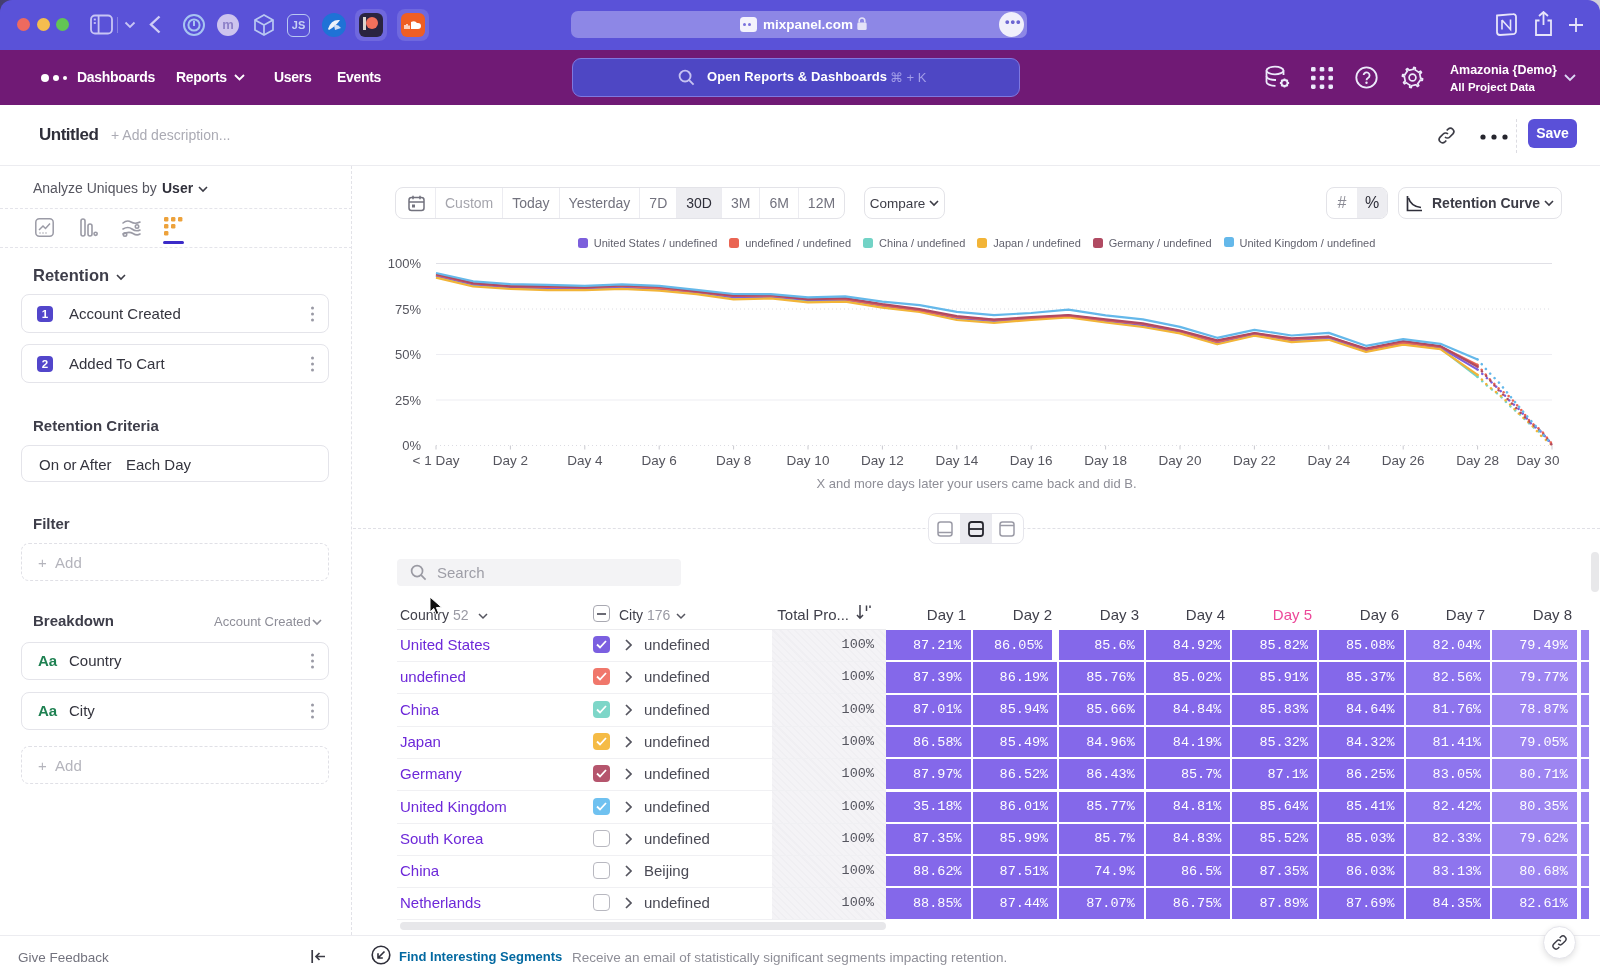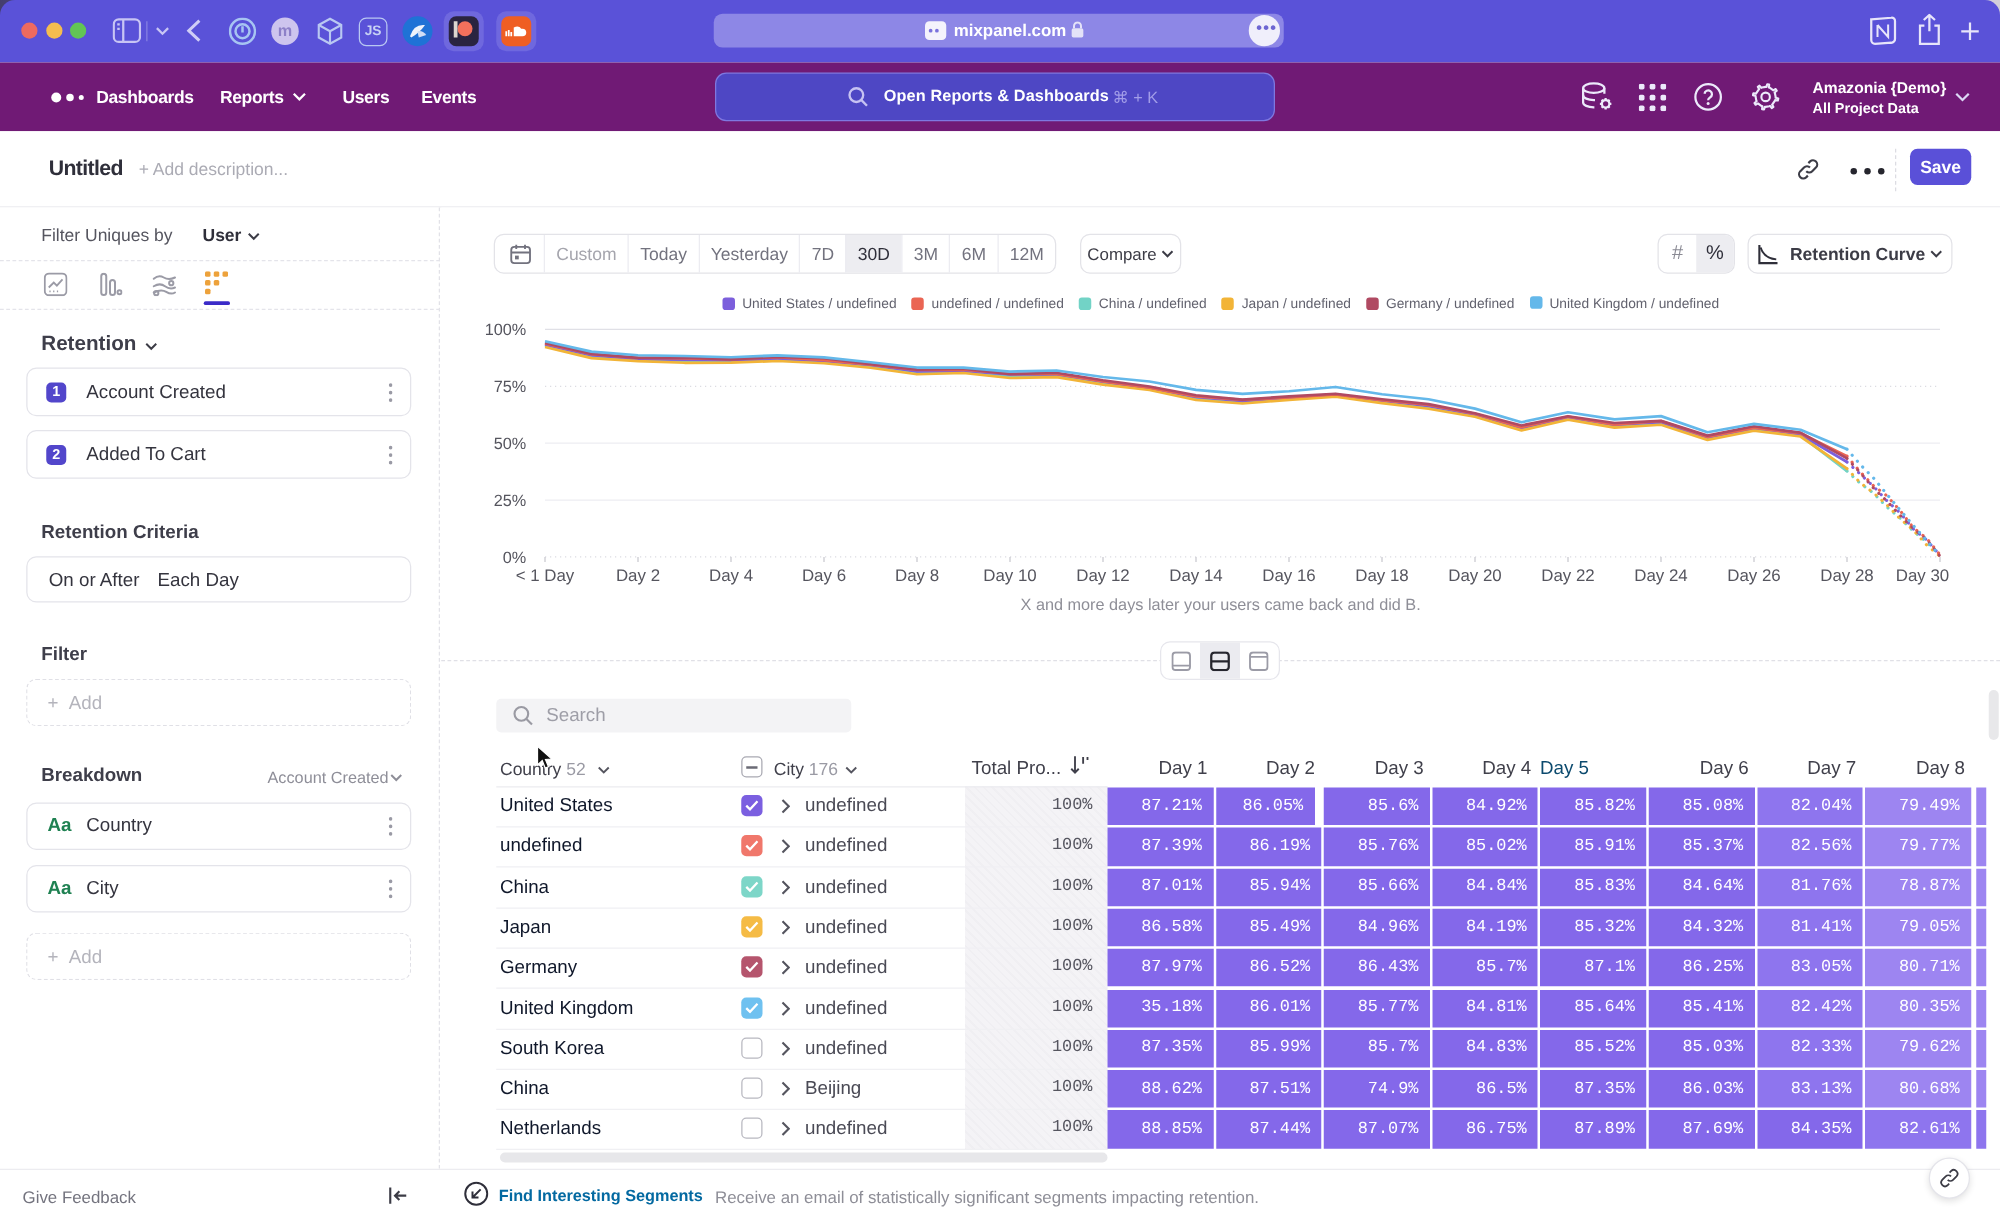--- a/index.html
+++ b/index.html
@@ -25,21 +25,21 @@
 .dashedbox { position:absolute; left:21px; width:308px; border:1px dashed #e0e0e6; border-radius:8px; color:#b4b4bc; font-size:15px; }
 
 #main { position:absolute; left:353px; top:166px; width:1247px; height:769px; background:#fff; }
 .segctl { position:absolute; display:flex; align-items:stretch; border:1px solid #e3e3e8; border-radius:8px; height:32px; color:#72727e; font-size:14px; background:#fff; }
 .seg { display:flex; align-items:center; padding:0 9px; border-left:1px solid #ececf1; white-space:nowrap; }
 .seg:first-child { border-left:none; }
 .btn { position:absolute; display:flex; align-items:center; border:1px solid #e3e3e8; border-radius:8px; height:32px; background:#fff; color:#3c3c46; font-size:13.5px; }
 
 .trow { position:absolute; left:0; width:1247px; height:32.3px; }
 .cellv { position:absolute; top:1px; height:30.3px; color:#fff; font-family:"Liberation Mono",monospace; font-size:13.5px; display:flex; align-items:center; justify-content:flex-end; padding-right:9px; }
-.rowname { position:absolute; left:47px; color:#0f172a; font-size:15px; }
+.rowname { position:absolute; left:47px; color:#6d28d9; font-size:15px; }
 .mono { font-family:"Liberation Mono",monospace; }
 
 #footer { position:absolute; left:0; top:935px; width:1600px; height:41px; background:#fff; border-top:1px solid #ececf0; }
 </style>
 </head>
 <body>
 <div id="stage">
 <div id="backdrop"></div>
 <div id="chrome">
   <div class="tl" style="left:17px;background:#ee6a5f"></div>
@@ -179,21 +179,21 @@
       </svg>
   <svg class="abs" style="left:1479px;top:29px" width="36" height="6" viewBox="0 0 36 6">
         <circle cx="4" cy="3" r="2.6" fill="#26262e"></circle>
         <circle cx="15" cy="3" r="2.6" fill="#26262e"></circle>
         <circle cx="26" cy="3" r="2.6" fill="#26262e"></circle>
       </svg>
   <div class="abs" style="left:1516px;top:14px;height:34px;border-left:1px dashed #dcdce2"></div>
   <div class="abs" style="left:1528px;top:14px;width:49px;height:29px;background:#5a50d8;border-radius:6px;color:#fff;font-size:14px;font-weight:bold;text-align:center;line-height:29px">Save</div>
 </div>
 <div id="sidebar">
-  <div class="abs" style="left:33px;top:14px;color:#55555f;font-size:14px">Filter Uniques by</div>
+  <div class="abs" style="left:33px;top:14px;color:#55555f;font-size:14px">Analyze Uniques by</div>
       <div class="abs" style="left:162px;top:14px;color:#2f2f3a;font-weight:bold;font-size:14px">User</div>
   <svg class="abs" style="left:198px;top:20px" width="10" height="7" viewBox="0 0 10 7" fill="none" stroke="#3c3c46" stroke-width="1.6">
         <path d="M1 1 L5 5 L9 1"></path>
       </svg>
   <div class="abs" style="left:0;top:42px;width:352px;border-top:1px dashed #e4e4ea"></div>
 
   <svg class="abs" style="left:35px;top:52px" width="19" height="19" viewBox="0 0 19 19" fill="none" stroke="#9b9ba6" stroke-width="1.5">
         <rect x="0.8" y="0.8" width="17.4" height="17.4" rx="3.5"></rect>
         <path d="M4 12 L8 8 L10.5 10.5 L15 5.5"></path>
         <path d="M4.5 15 h1 M7.5 15 h1 M10.5 15 h1" stroke-width="1.4"></path>
@@ -426,21 +426,21 @@
       </svg>
   <div class="abs" style="left:300px;top:440px;width:196px;color:#40404b;font-size:15px;text-align:right">Total Pro...</div>
   <svg class="abs" style="left:503px;top:438px" width="16" height="17" viewBox="0 0 16 17" fill="none" stroke="#40404b" stroke-width="1.5">
         <path d="M4 1 L4 14 M1 11 L4 14.2 L7 11"></path>
         <path d="M10.5 1.5 L10.5 7 M14 1.5 L14 4"></path>
       </svg>
   <div class="abs" style="left:533px;top:440px;width:80px;color:#40404b;font-size:15px;text-align:right">Day 1</div>
   <div class="abs" style="left:619px;top:440px;width:80px;color:#40404b;font-size:15px;text-align:right">Day 2</div>
   <div class="abs" style="left:706px;top:440px;width:80px;color:#40404b;font-size:15px;text-align:right">Day 3</div>
   <div class="abs" style="left:792px;top:440px;width:80px;color:#40404b;font-size:15px;text-align:right">Day 4</div>
-  <div class="abs" style="left:879px;top:440px;width:80px;color:#0c4a6e;font-size:15px;text-align:left">Day 5</div>
+  <div class="abs" style="left:879px;top:440px;width:80px;color:#ec4899;font-size:15px;text-align:right">Day 5</div>
   <div class="abs" style="left:966px;top:440px;width:80px;color:#40404b;font-size:15px;text-align:right">Day 6</div>
   <div class="abs" style="left:1052px;top:440px;width:80px;color:#40404b;font-size:15px;text-align:right">Day 7</div>
   <div class="abs" style="left:1139px;top:440px;width:80px;color:#40404b;font-size:15px;text-align:right">Day 8</div>
   <div class="abs" style="left:44px;top:463px;width:489px;border-top:1px solid #ececef"></div>
   <div class="trow" style="top:463.0px">
   <div class="abs" style="left:44px;top:32px;width:489px;border-top:1px solid #f0f0f3"></div>
         <div class="rowname" style="top:7px">United States</div>
   <div class="abs" style="left:240px;top:7px;width:17px;height:17px;background:#7b5fe0;border-radius:4px"></div>
   <svg class="abs" style="left:243px;top:11px" width="11" height="9" viewBox="0 0 11 9" fill="none" stroke="#fff" stroke-width="1.8">
           <path d="M1 4.5 L4 7.5 L10 1"></path>

